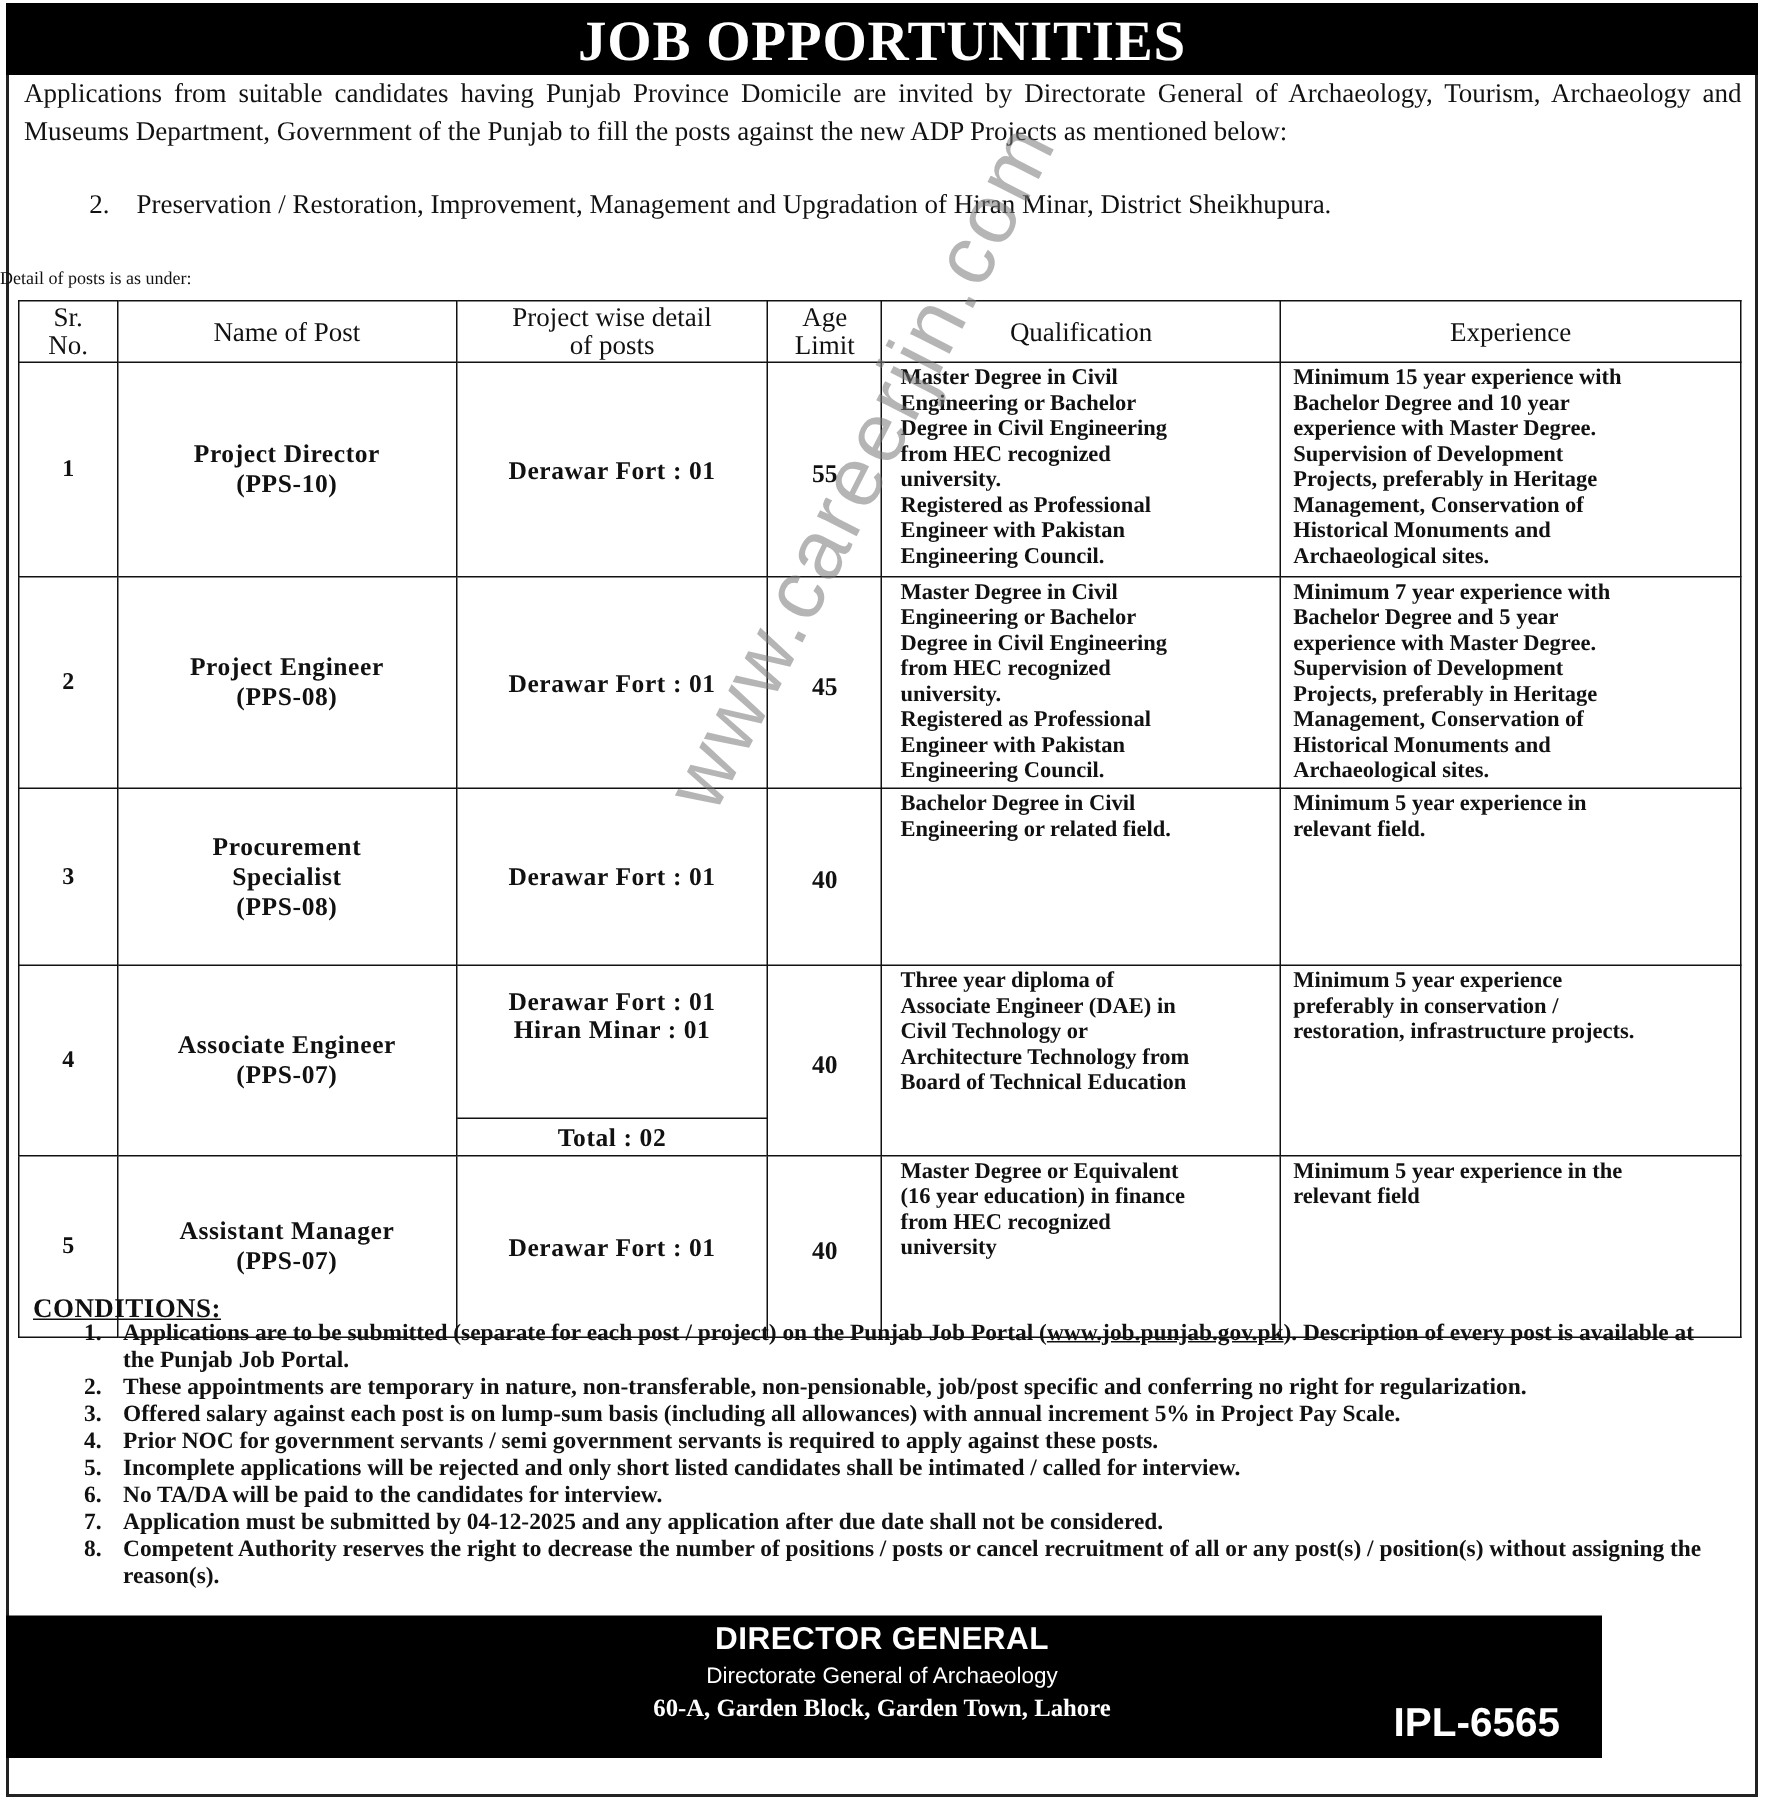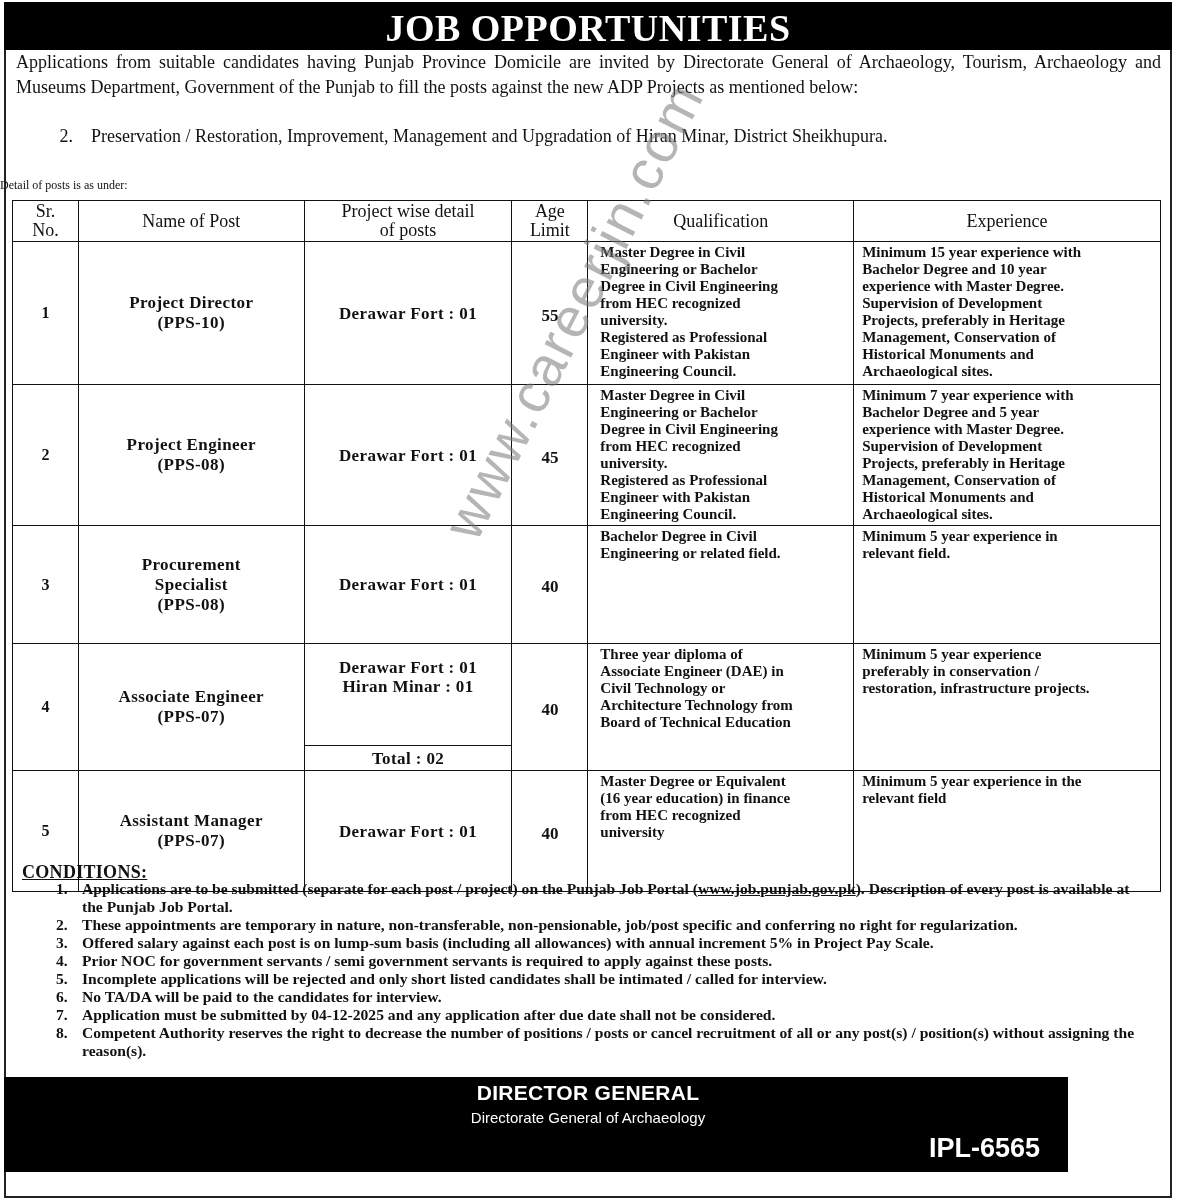--- a/index.html
+++ b/index.html
@@ -264,16 +264,17 @@
   </div>
   <div class="cond">
     <span class="n">8.</span>
     <span class="t">Competent Authority reserves the right to decrease the number of positions / posts or cancel recruitment of all or any post(s) / position(s) without assigning the reason(s).</span>
   </div>
 </div>
 
 <div class="footer">
   <div class="f1">DIRECTOR GENERAL</div>
   <div class="f2">Directorate General of Archaeology</div>
+  <div class="f3">60-A, Garden Block, Garden Town, Lahore</div>
   <div class="ipl">IPL-6565</div>
 </div>
 
 <div class="watermark">www.careerjin.com</div>
 
 </body></html>

